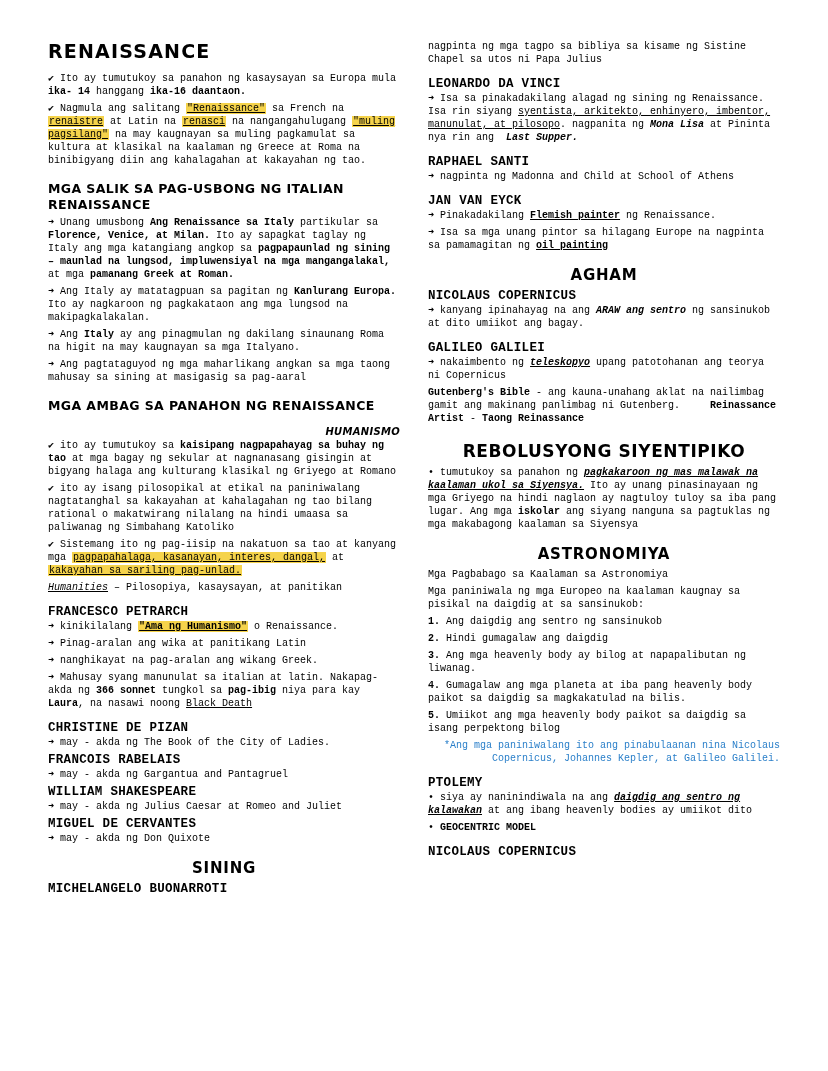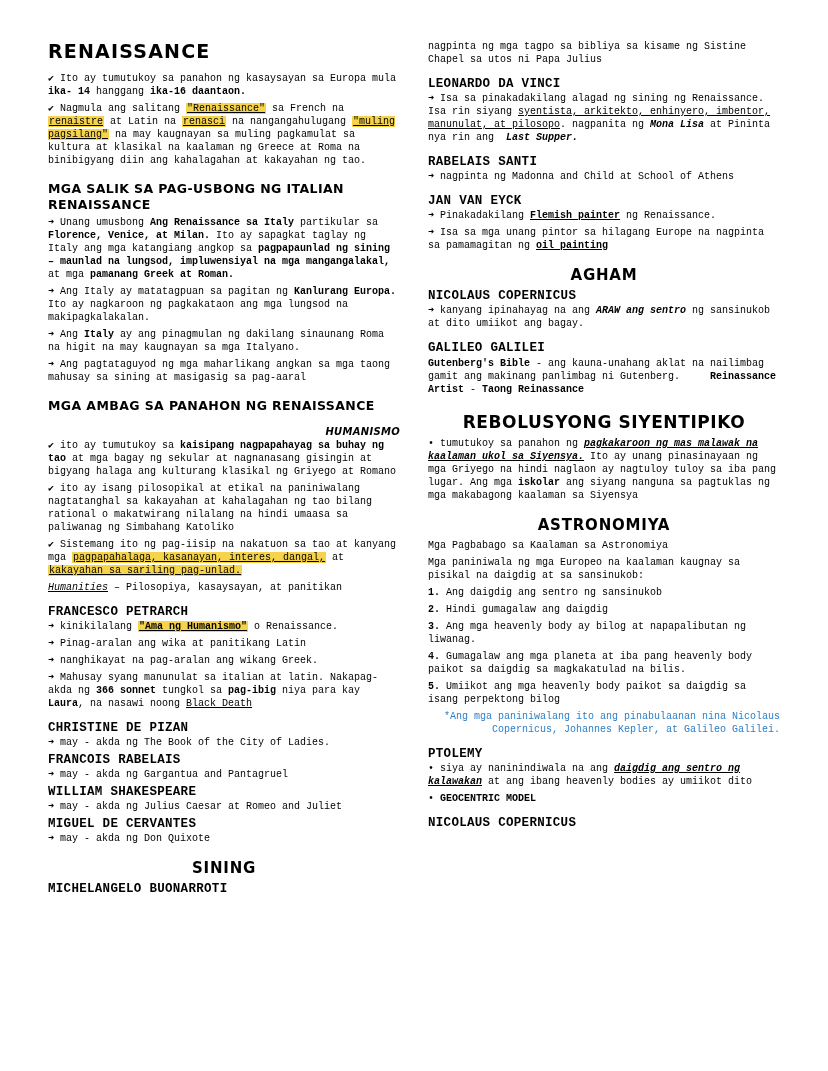--- a/index.html
+++ b/index.html
@@ -189,41 +189,44 @@
 
     <div class="col">
 
       <p class="t nm">nagpinta ng mga tagpo sa bibliya sa kisame ng Sistine Chapel sa utos ni Papa Julius</p>
 
       <h3 class="name">LEONARDO DA VINCI</h3>
       <p class="t nm">
         <span class="arrow"></span>Isa sa pinakadakilang alagad ng sining ng Renaissance. Isa rin siyang <u>syentista, arkitekto, enhinyero, imbentor, manunulat, at pilosopo</u>. nagpanita ng <b><i>Mona Lisa</i></b> at Pininta nya rin ang <b><i>&nbsp;Last Supper.</i></b>
       </p>
 
-      <h3 class="name">RABELAIS SANTI</h3>
+      <h3 class="name">RAPHAEL SANTI</h3>
       <p class="t nm">
         <span class="arrow"></span><span>nagpinta ng Madonna and Child at School of Athens</span>
       </p>
 
       <h3 class="name">JAN VAN EYCK</h3>
       <p class="t nm">
         <span class="arrow"></span>Pinakadakilang <b><u>Flemish painter</u></b> ng Renaissance.
       </p>
       <p class="t nm">
         <span class="arrow"></span>Isa sa mga unang pintor sa hilagang Europe na nagpinta sa pamamagitan ng <b><u>oil painting</u></b>
       </p>
 
       <h2 class="sec center">AGHAM</h2>
 
       <h3 class="name tight">NICOLAUS COPERNICUS</h3>
       <p class="t nm">
         <span class="arrow"></span>kanyang ipinahayag na ang <b><i>ARAW ang sentro</i></b> ng sansinukob at dito umiikot ang bagay.
       </p>
 
       <h3 class="name">GALILEO GALILEI</h3>
+      <p class="t nm">
+        <span class="arrow"></span>nakaimbento ng <b><i><u>teleskopyo</u></i></b> upang patotohanan ang teorya ni Copernicus
+      </p>
 
       <p class="t">
         <b>Gutenberg's Bible</b> - ang kauna-unahang aklat na nailimbag gamit ang makinang panlimbag ni Gutenberg. &nbsp;&nbsp;&nbsp; <b>Reinassance Artist</b> - <b>Taong Reinassance</b>
       </p>
 
       <h2 class="sec big-center">REBOLUSYONG SIYENTIPIKO</h2>
       <p class="t">
         <span class="dot"></span>tumutukoy sa panahon ng <b><i><u>pagkakaroon ng mas malawak na kaalaman ukol sa Siyensya.</u></i></b> Ito ay unang pinasinayaan ng mga Griyego na hindi naglaon ay nagtuloy tuloy sa iba pang lugar. Ang mga <b>iskolar</b> ang siyang nanguna sa pagtuklas ng mga makabagong kaalaman sa Siyensya
       </p>
 

